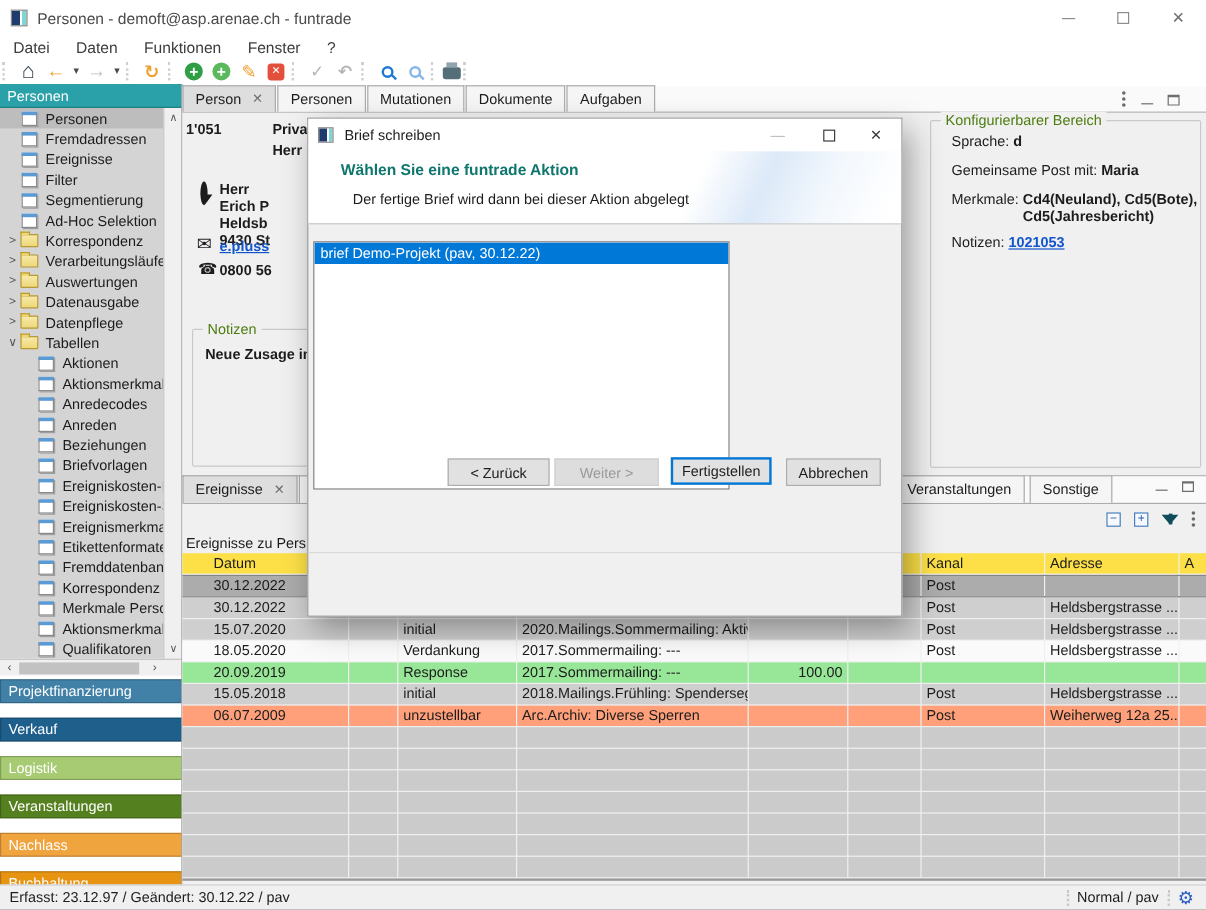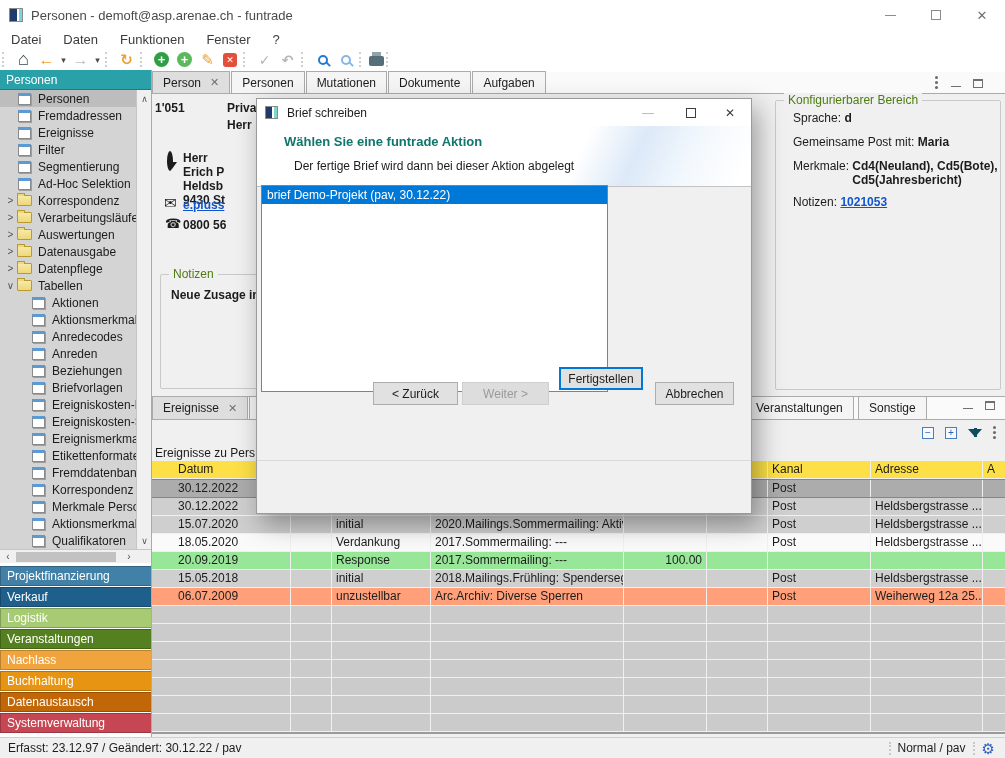--- a/index.html
+++ b/index.html
@@ -59,21 +59,21 @@
        box-shadow:1px 1px 0 #9e9e9e;margin-right:7px;}
   .fold{flex:0 0 15px;width:15px;height:11px;background:linear-gradient(#f7e9a8,#eed878);border:1px solid #b89a30;
         position:relative;margin-right:6px;border-radius:1px;}
   .fold::before{content:"";position:absolute;top:-3px;left:-1px;width:6px;height:2px;background:#eed878;border:1px solid #b89a30;border-bottom:none;}
   .vscroll{position:absolute;left:136px;top:90px;width:16px;height:459px;background:#f0f0f0;border-left:1px solid #c6c6c6;}
   .varr{position:absolute;left:0;width:15px;height:15px;color:#555;font-size:9px;display:flex;align-items:center;justify-content:center;}
   .hscroll{position:absolute;left:0;top:549px;width:152px;height:14px;background:#f0f0f0;border-top:1px solid #c6c6c6;}
   .harr{position:absolute;top:0;width:14px;height:13px;color:#555;font-size:10px;display:flex;align-items:center;justify-content:center;}
   .hthumb{position:absolute;left:16px;top:2px;width:100px;height:10px;background:#c2c2c2;}
   .navs{position:absolute;left:0;top:566px;width:152px;}
-  .nav-btn{height:20px;margin-bottom:1px;color:#fff;display:flex;align-items:center;padding:0 6px;
+  .nav-btn{height:20px;margin-bottom:12px;color:#fff;display:flex;align-items:center;padding:0 6px;
            border:1px solid rgba(0,0,0,.22);}
   .side-border{position:absolute;left:151px;top:70px;width:1px;height:667px;background:#ababab;}
 
   
   .main-tabs{position:absolute;left:152px;top:72px;width:853px;height:22px;background:#fafafa;border-bottom:1px solid #ababab;display:flex;align-items:flex-end;}
   .tab{height:22px;padding:0 10px;border:1px solid #ababab;border-bottom:none;background:#f5f5f5;
        display:inline-flex;align-items:center;margin-right:1px;white-space:nowrap;}
   .tab.active{background:#dedede;}
   .tab .x{margin-left:9px;color:#6f6f6f;font-size:11px;}
   .grip{display:inline-block;width:4px;height:16px;position:relative;}
@@ -134,21 +134,21 @@
   .dialog{position:absolute;left:256px;top:98px;width:496px;height:416px;background:#f0f0f0;border:1px solid #9b9b9b;
           box-shadow:6px 10px 24px rgba(0,0,0,.35);z-index:100;}
   .dtitle{position:absolute;left:0;top:0;width:100%;height:27px;background:#fff;display:flex;align-items:center;}
   .dtitle .appicon{width:13px;height:13px;margin:0 9px 0 8px;}
   .dctrl{position:absolute;top:0;height:27px;width:34px;display:flex;align-items:center;justify-content:center;color:#3c3c3c;font-size:12px;}
   .banner{position:absolute;left:0;top:27px;width:100%;height:61px;background:#fff;border-bottom:1px solid #c3c3c3;overflow:hidden;}
   .banner .streak{position:absolute;right:0;top:0;width:260px;height:61px;
       background:linear-gradient(115deg,rgba(255,255,255,0) 35%,#dce9f8 55%,#f3f8fd 75%,#ffffff 95%);}
   .dhead{position:absolute;left:27px;top:8px;font-size:13px;font-weight:bold;color:#0f766e;}
   .dsub{position:absolute;left:37px;top:33px;}
-  .listbox{position:absolute;left:4px;top:86px;width:347px;height:207px;background:#fff;border:1px solid #828282;overflow:hidden;}
+  .listbox{position:absolute;left:4px;top:102px;width:347px;height:207px;background:#fff;border:1px solid #828282;overflow:hidden;}
   .litem{height:18px;line-height:18px;padding:0 5px;background:#0078d7;color:#fff;white-space:nowrap;}
   .dbtn{position:absolute;height:23px;background:#e1e1e1;border:1px solid #adadad;display:flex;align-items:center;justify-content:center;color:#1c1c1c;}
   .dbtn.disabled{color:#9a9a9a;border-color:#cfcfcf;background:#dddddd;}
   .dbtn.primary{border:2px solid #0078d7;}
   .dfootline{position:absolute;left:0;top:361px;width:100%;height:1px;background:#d9d9d9;}
 </style>
 </head>
 <body>
 
 <div class="app">
@@ -626,17 +626,17 @@
       <span class="streak"></span>
       <span class="dhead">Wählen Sie eine funtrade Aktion</span>
       <span class="dsub">Der fertige Brief wird dann bei dieser Aktion abgelegt</span>
     </div>
     <div class="listbox" id="actionlist">
         <div class="litem">brief Demo-Projekt (pav, 30.12.22)</div>
       </div>
     <div class="dfootline"></div>
     <div class="dbtn" style="left:116px;top:283px;width:85px">&lt; Zurück</div>
     <div class="dbtn disabled" style="left:205px;top:283px;width:87px">Weiter &gt;</div>
-    <div class="dbtn primary" style="left:302px;top:268px;width:84px">Fertigstellen</div>
+    <div class="dbtn primary" style="left:302px;top:282px;width:84px">Fertigstellen</div>
     <div class="dbtn" style="left:398px;top:283px;width:79px">Abbrechen</div>
   </div>
 
 </div>
 
 </body></html>

